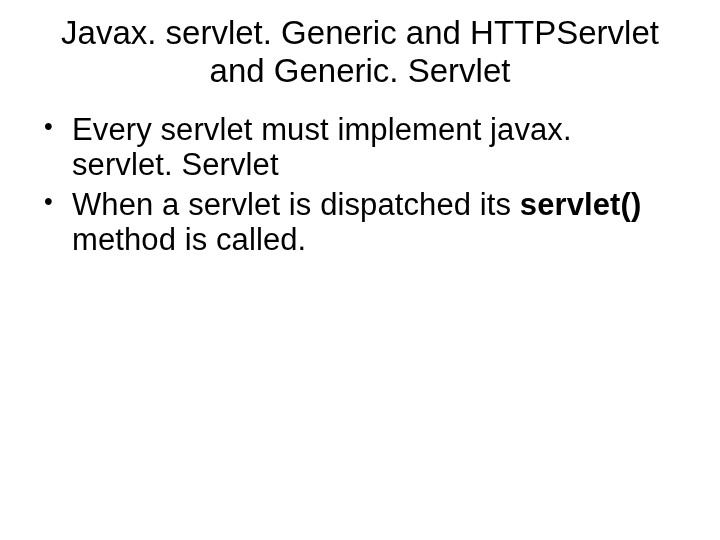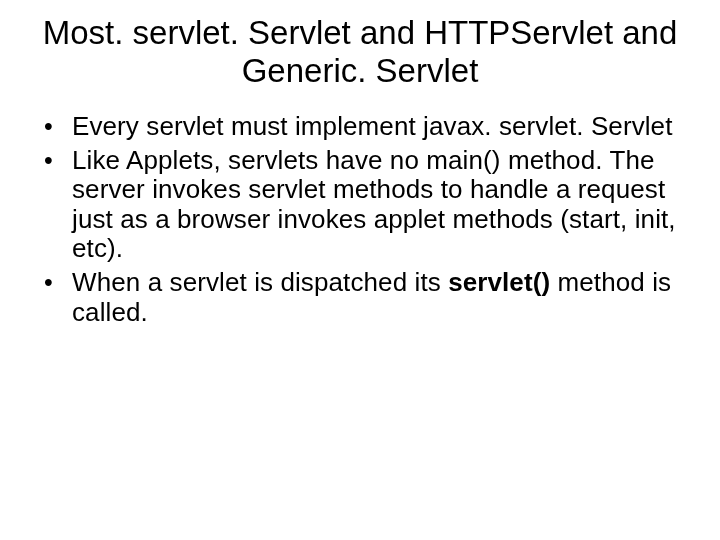--- a/index.html
+++ b/index.html
@@ -24,21 +24,21 @@
     margin: 0 0 22px 0;
     font-weight: 400;
   }
   ul.bullets {
     list-style: none;
     margin: 0;
     padding: 0;
   }
   ul.bullets > li {
     position: relative;
-    font-size: 26px;
+    font-size: 31px;
     line-height: 1.14;
     padding-left: 32px;
     margin: 0 0 4px 0;
     letter-spacing: 0.1px;
   }
   ul.bullets > li::before {
     content: "•";
     position: absolute;
     left: 4px;
     top: 0;
@@ -46,19 +46,18 @@
     line-height: 1.14;
   }
   .bold {
     font-weight: 700;
   }
 </style>
 </head>
 <body>
 
 <div class="slide">
-  <h1 class="title">Most. servlet. Servlet and HTTPServlet and Generic. Servlet</h1>
+  <h1 class="title">Javax. servlet. Generic and HTTPServlet and Generic. Servlet</h1>
   <ul class="bullets">
     <li>Every servlet must implement javax. servlet. Servlet</li>
-    <li>Like Applets, servlets have no main() method. The server invokes servlet methods to handle a request just as a browser invokes applet methods (start, init, etc).</li>
     <li>When a servlet is dispatched its <span class="bold">servlet()</span> method is called.</li>
   </ul>
 </div>
 
 </body></html>

